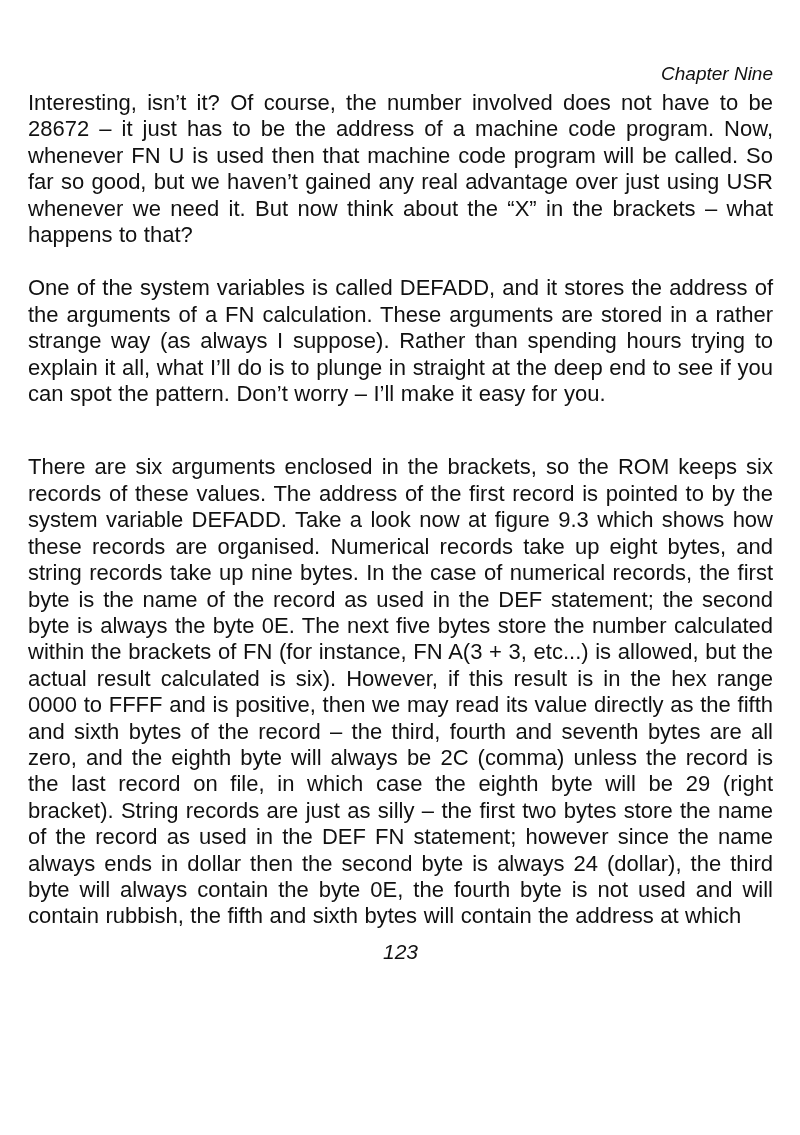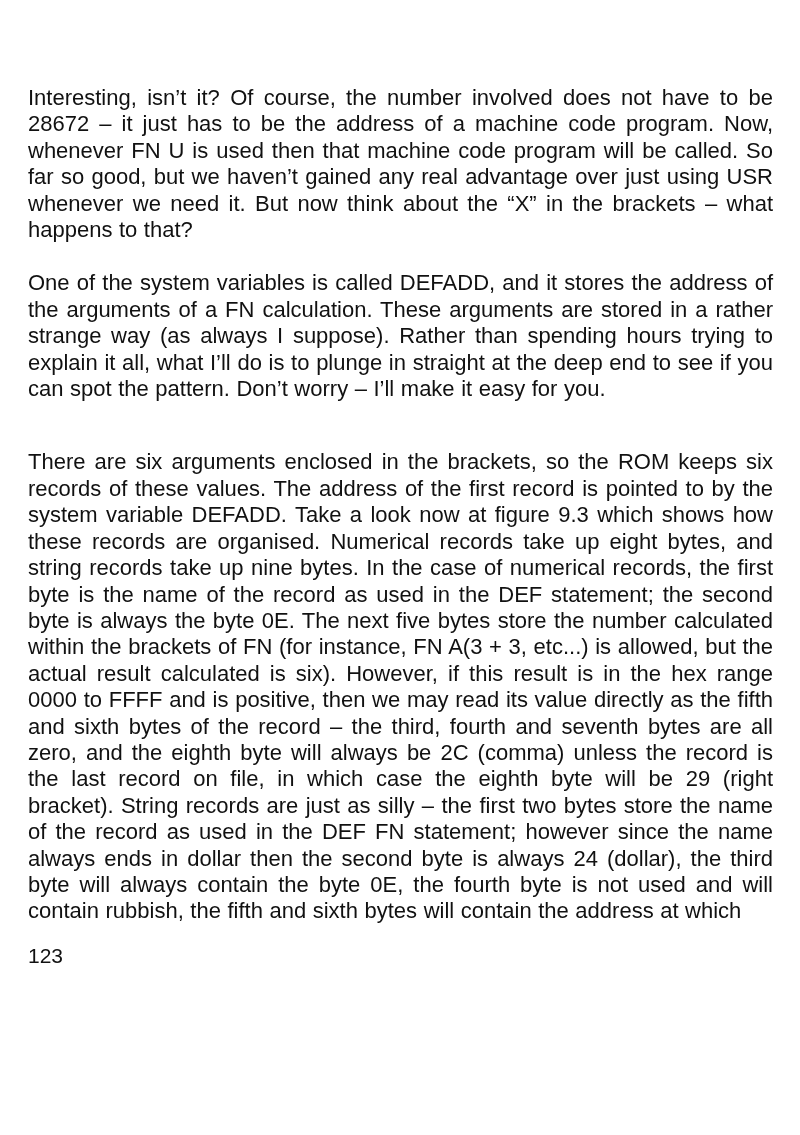--- a/index.html
+++ b/index.html
@@ -26,43 +26,46 @@
     margin: 0;
   }
   .body-copy p {
     font-size: 22px;
     line-height: 26.4px;
     text-align: justify;
     margin: 0 0 27px 0;
     word-spacing: 0.02em;
   }
   .body-copy p.first {
-    margin-top: 23px;
+    margin-top: 4px;
   }
   .body-copy p.last {
     margin-bottom: 0;
     margin-top: 47px;
   }
   .statement-line {
     white-space: nowrap;
   }
   .italic-part {
     font-style: italic;
   }
   .page-footer {
     font-size: 21px;
     line-height: 26px;
-    margin-top: 18px;
+    text-align: center;
+    margin-top: 9px;
+    font-style: italic;
   }
 </style>
 </head>
 <body>
 
 <div class="book-page">
 
+  <div class="chapter-header">Chapter Nine</div>
 
   <div class="body-copy">
 
     <p class="first">Interesting, isn’t it? Of course, the number involved does not have to be 28672 – it just has to be the address of a machine code program. Now, whenever FN U is used then that machine code program will be called. So far so good, but we haven’t gained any real advantage over just using USR whenever we need it. But now think about the “X” in the brackets – what happens to that?</p>
 
     <p>One of the system variables is called DEFADD, and it stores the address of the arguments of a FN calculation. These arguments are stored in a rather strange way (as always I suppose). Rather than spending hours trying to explain it all, what I’ll do is to plunge in straight at the deep end to see if you can spot the pattern. Don’t worry – I’ll make it easy for you.</p>
 
 
 
     <p class="last">There are six arguments enclosed in the brackets, so the ROM keeps six records of these values. The address of the first record is pointed to by the system variable DEFADD. Take a look now at figure 9.3 which shows how these records are organised. Numerical records take up eight bytes, and string records take up nine bytes. In the case of numerical records, the first byte is the name of the record as used in the DEF statement; the second byte is always the byte 0E. The next five bytes store the number calculated within the brackets of FN (for instance, FN A(3 + 3, etc...) is allowed, but the actual result calculated is six). However, if this result is in the hex range 0000 to FFFF and is positive, then we may read its value directly as the fifth and sixth bytes of the record – the third, fourth and seventh bytes are all zero, and the eighth byte will always be 2C (comma) unless the record is the last record on file, in which case the eighth byte will be 29 (right bracket). String records are just as silly – the first two bytes store the name of the record as used in the DEF FN statement; however since the name always ends in dollar then the second byte is always 24 (dollar), the third byte will always contain the byte 0E, the fourth byte is not used and will contain rubbish, the fifth and sixth bytes will contain the address at which</p>

